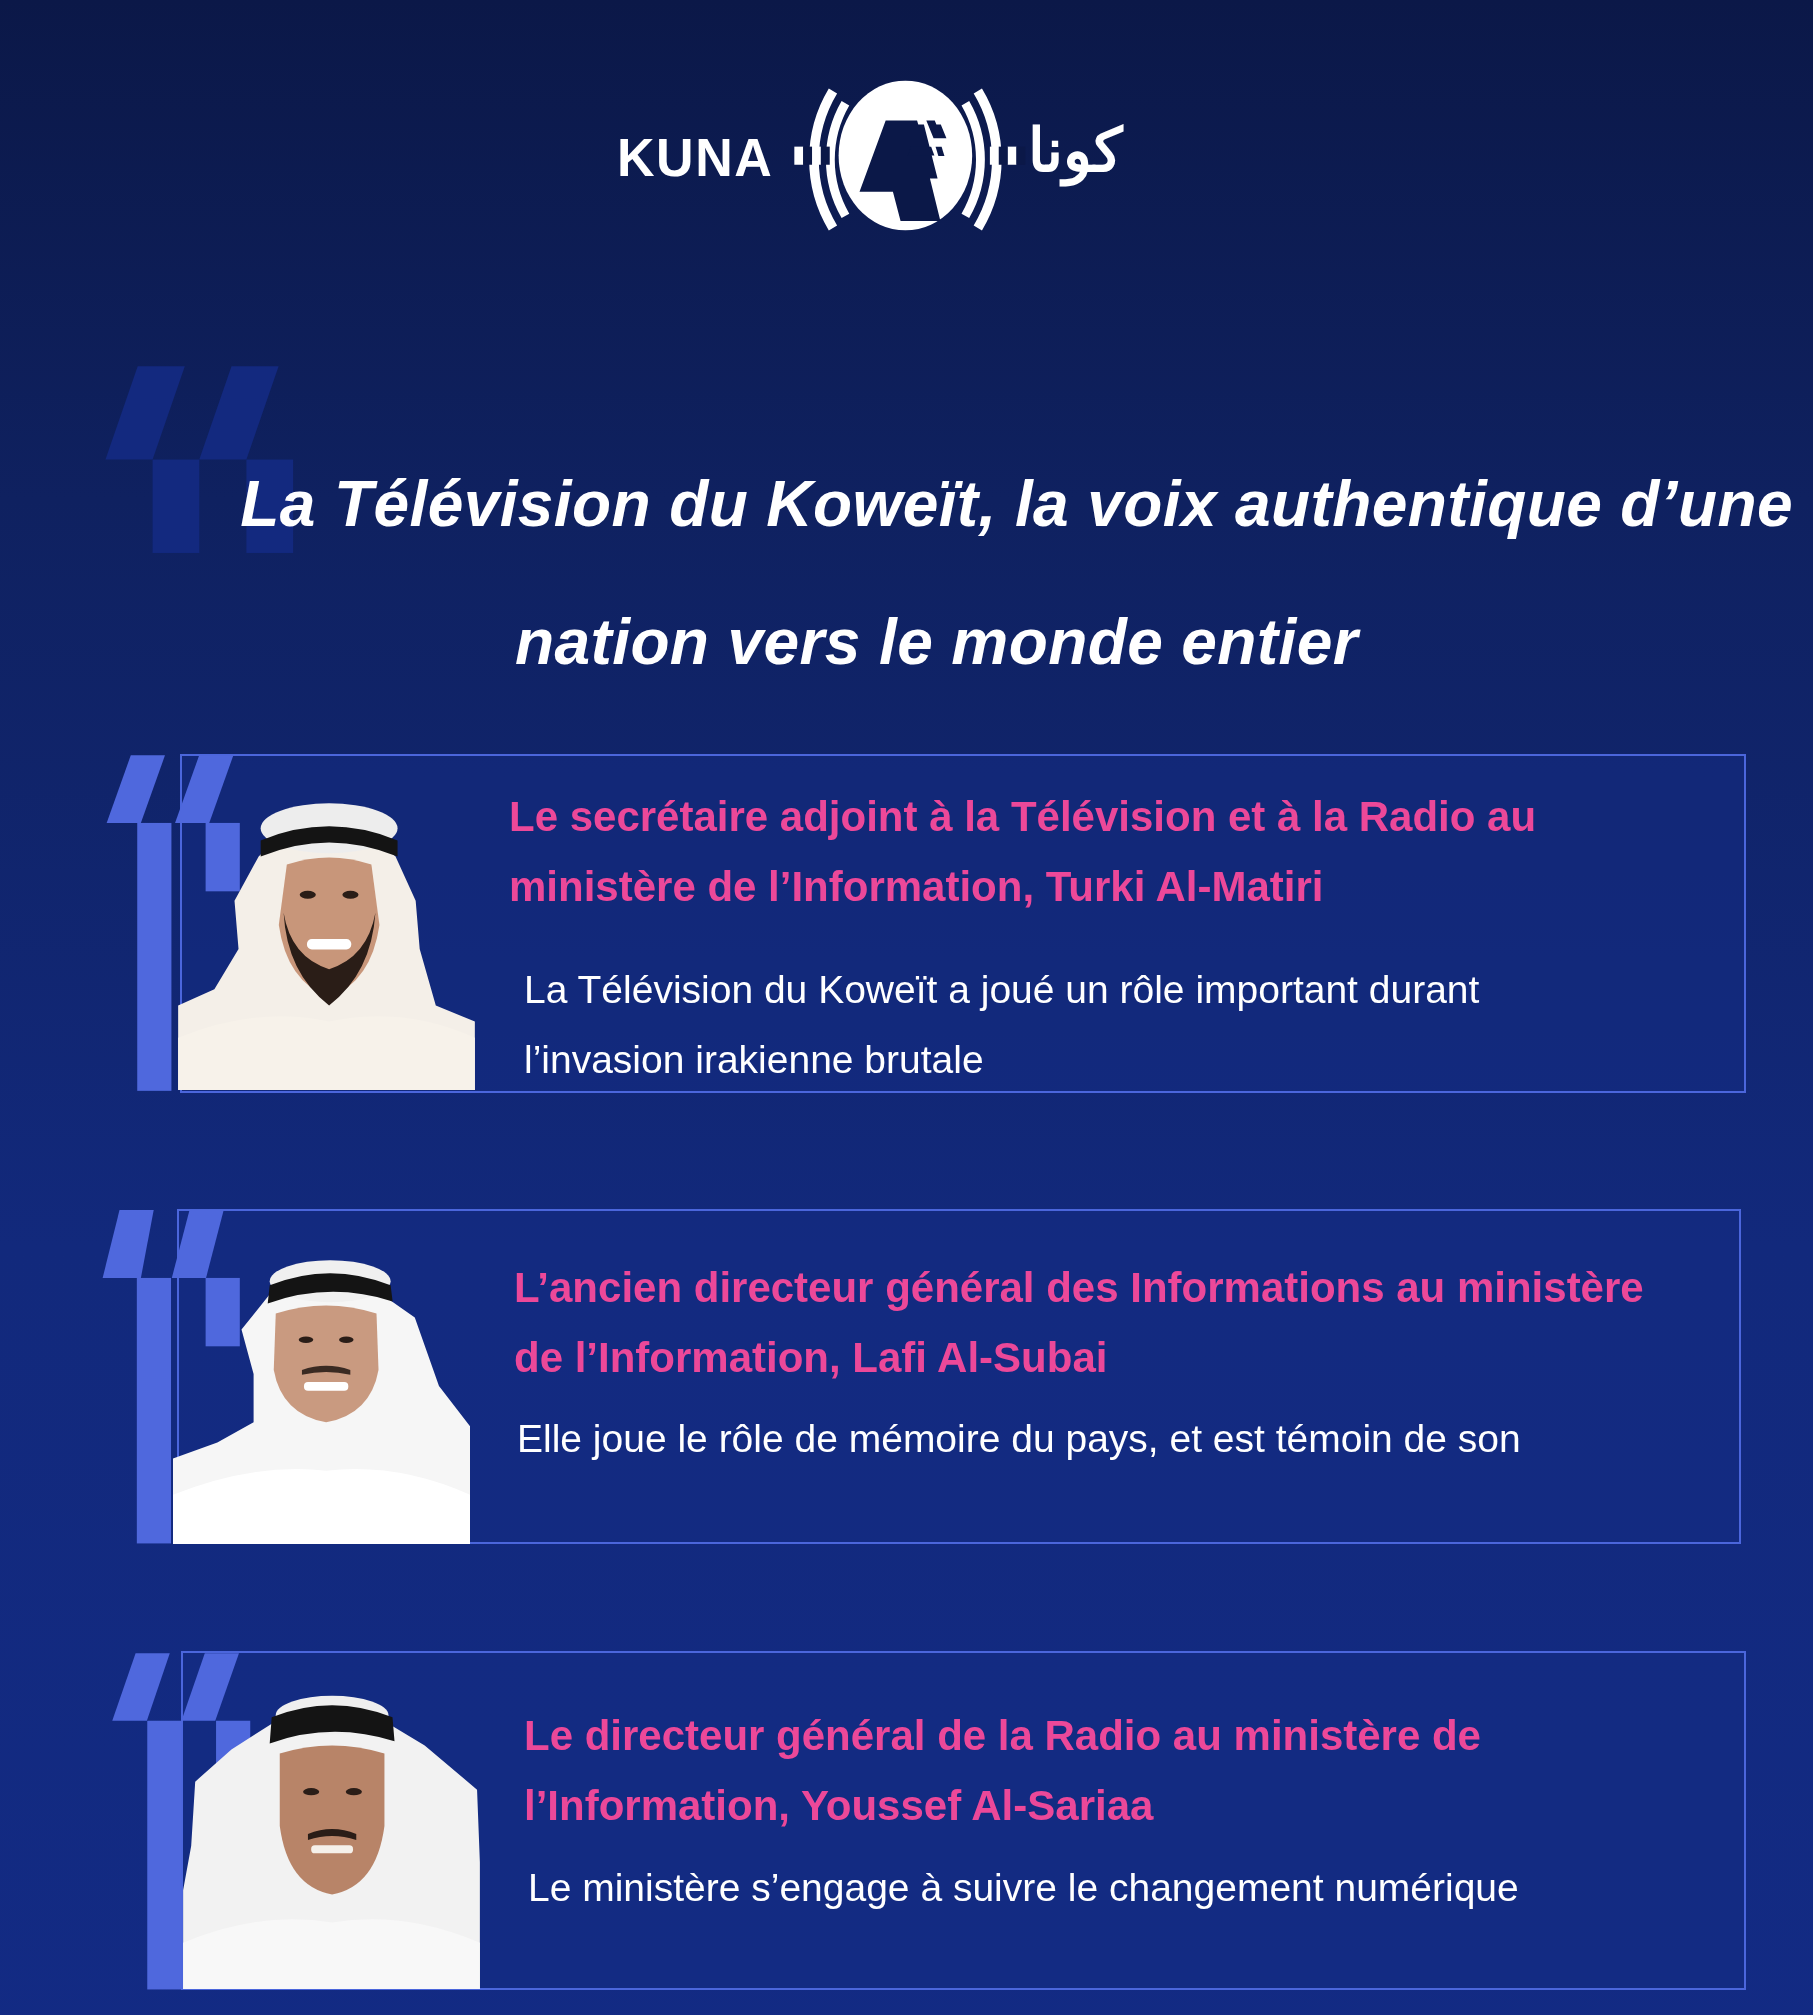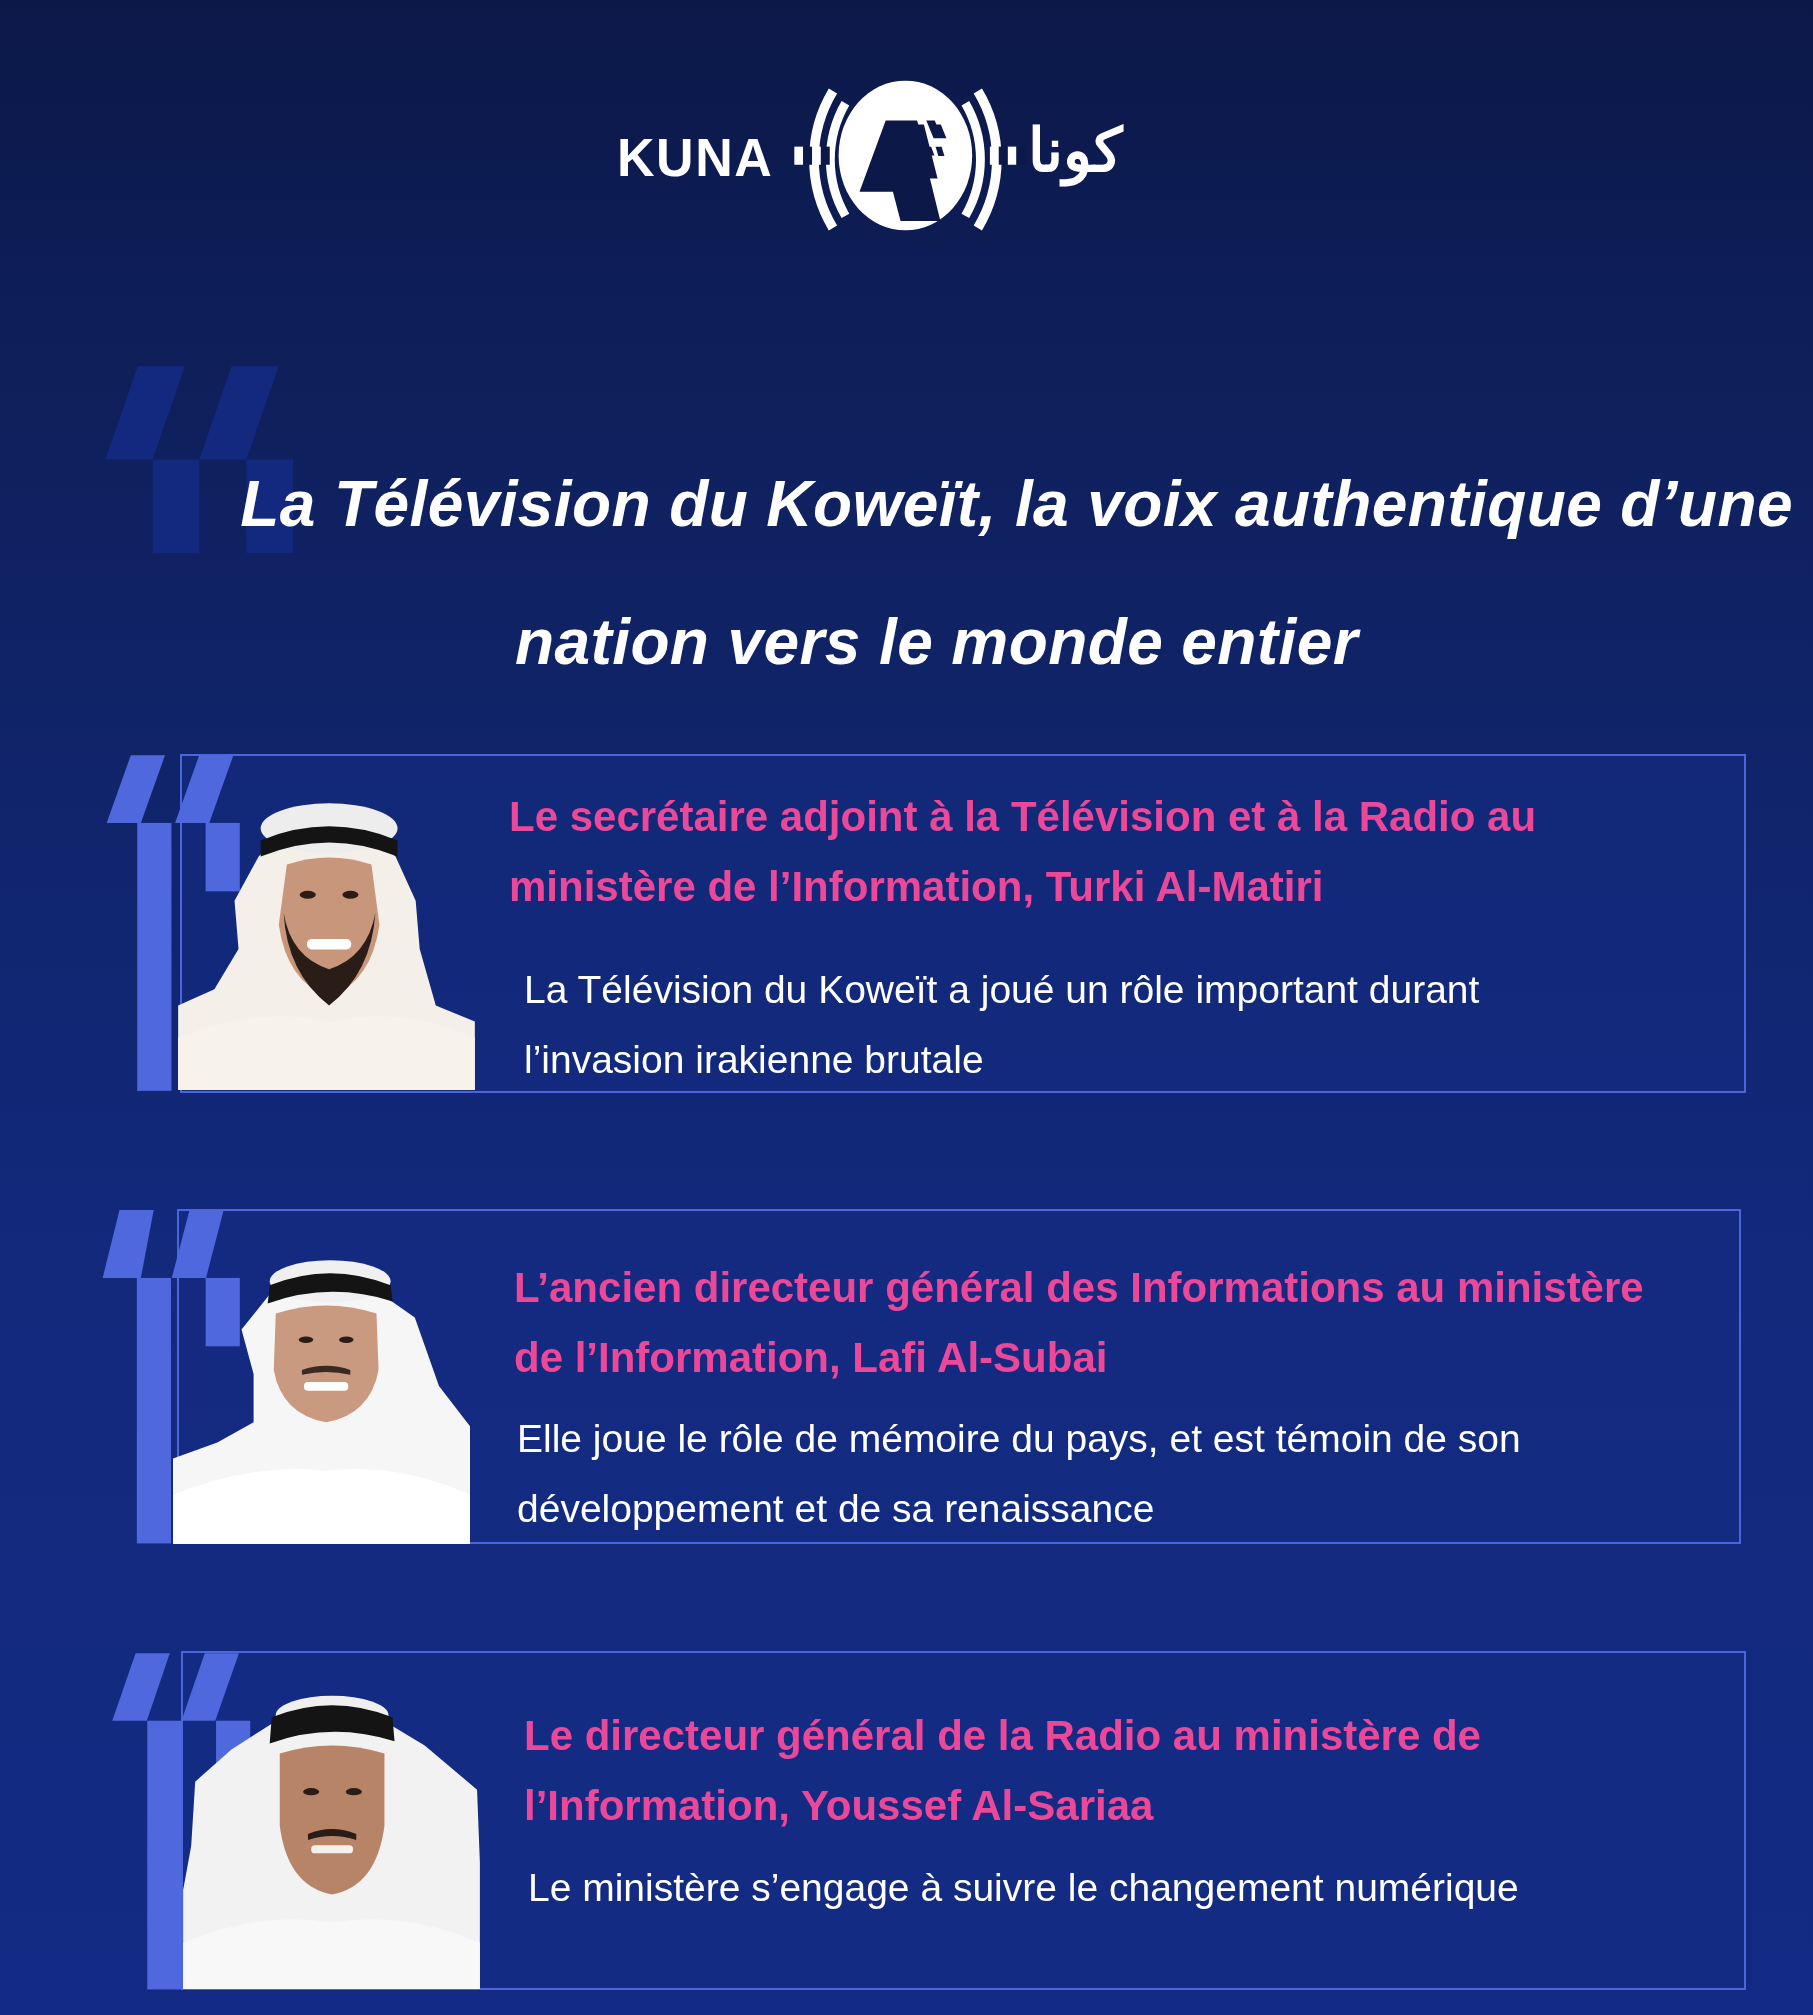--- a/index.html
+++ b/index.html
@@ -156,21 +156,20 @@
     <path d="M0 722 L0 600 Q200 520 380 540 Q560 520 737 600 L737 722 Z" fill="#ffffff"></path>
   </svg>
 </div>
 
 <div class="card-heading" style="left:514px;top:1253px;">
   <div>L’ancien directeur général des Informations au ministère</div>
   <div>de l’Information, Lafi Al-Subai</div>
 </div>
 <div class="card-body" style="left:517px;top:1404px;">
   <div>Elle joue le rôle de mémoire du pays, et est témoin de son</div>
-  <div>développement et de sa renaissance</div>
 </div>
 
 <div class="card" style="left:181px;top:1651px;width:1565px;height:339px;"></div>
 
 <svg class="card-quote" style="left:101px;top:1651px" width="177" height="339" viewBox="0 0 440 840">
   <g fill="#4f68dd">
     <polygon points="86,4 171,4 114,172 28,172"></polygon>
     <polygon points="258,4 343,4 284,172 200,172"></polygon>
     <rect x="115" y="172" width="85" height="668"></rect>
     <rect x="286" y="172" width="85" height="170"></rect>

